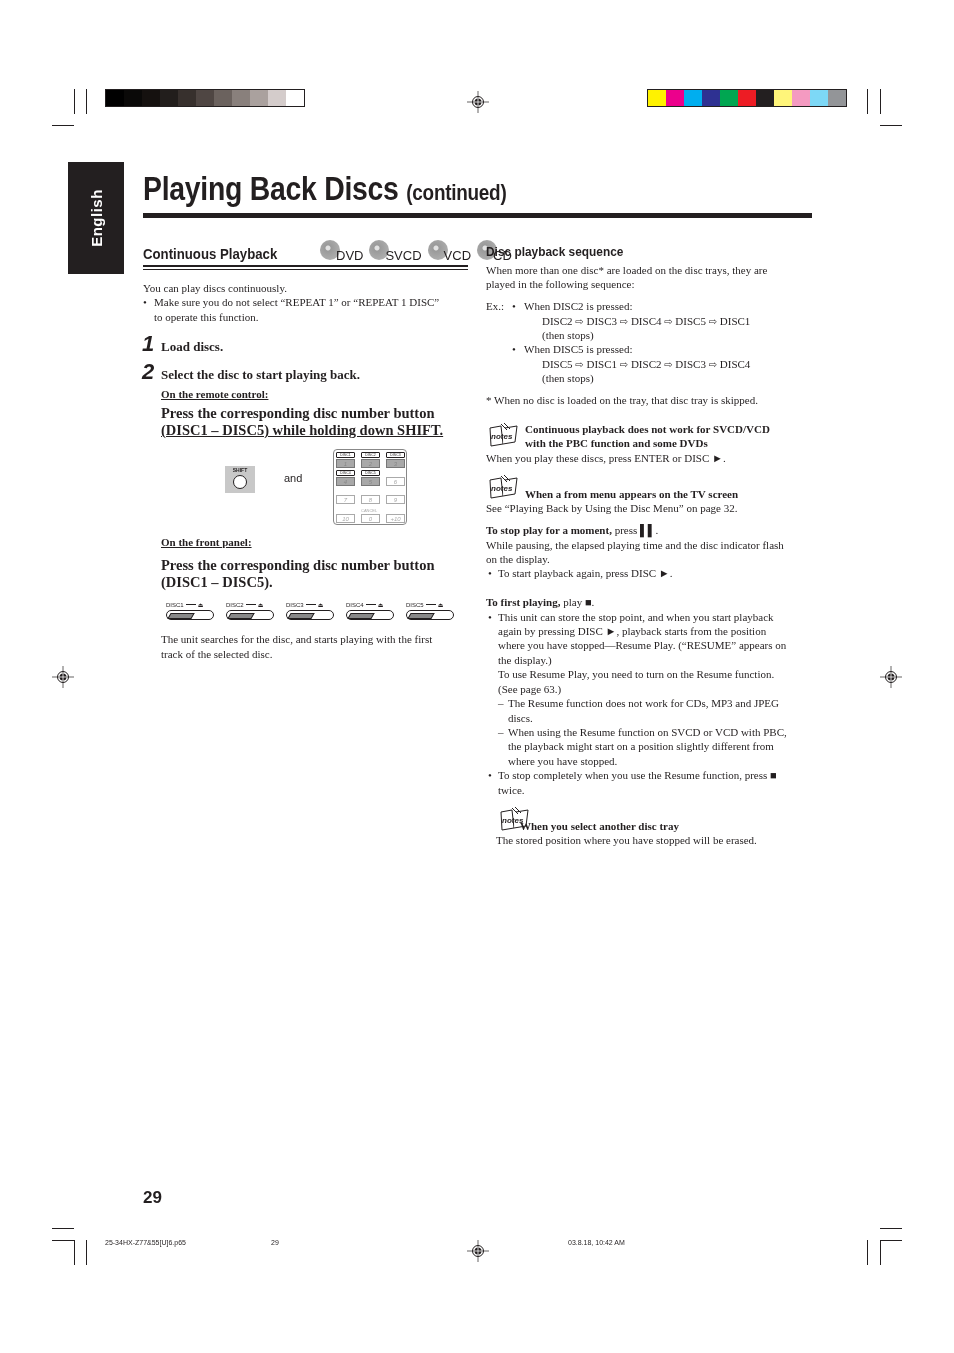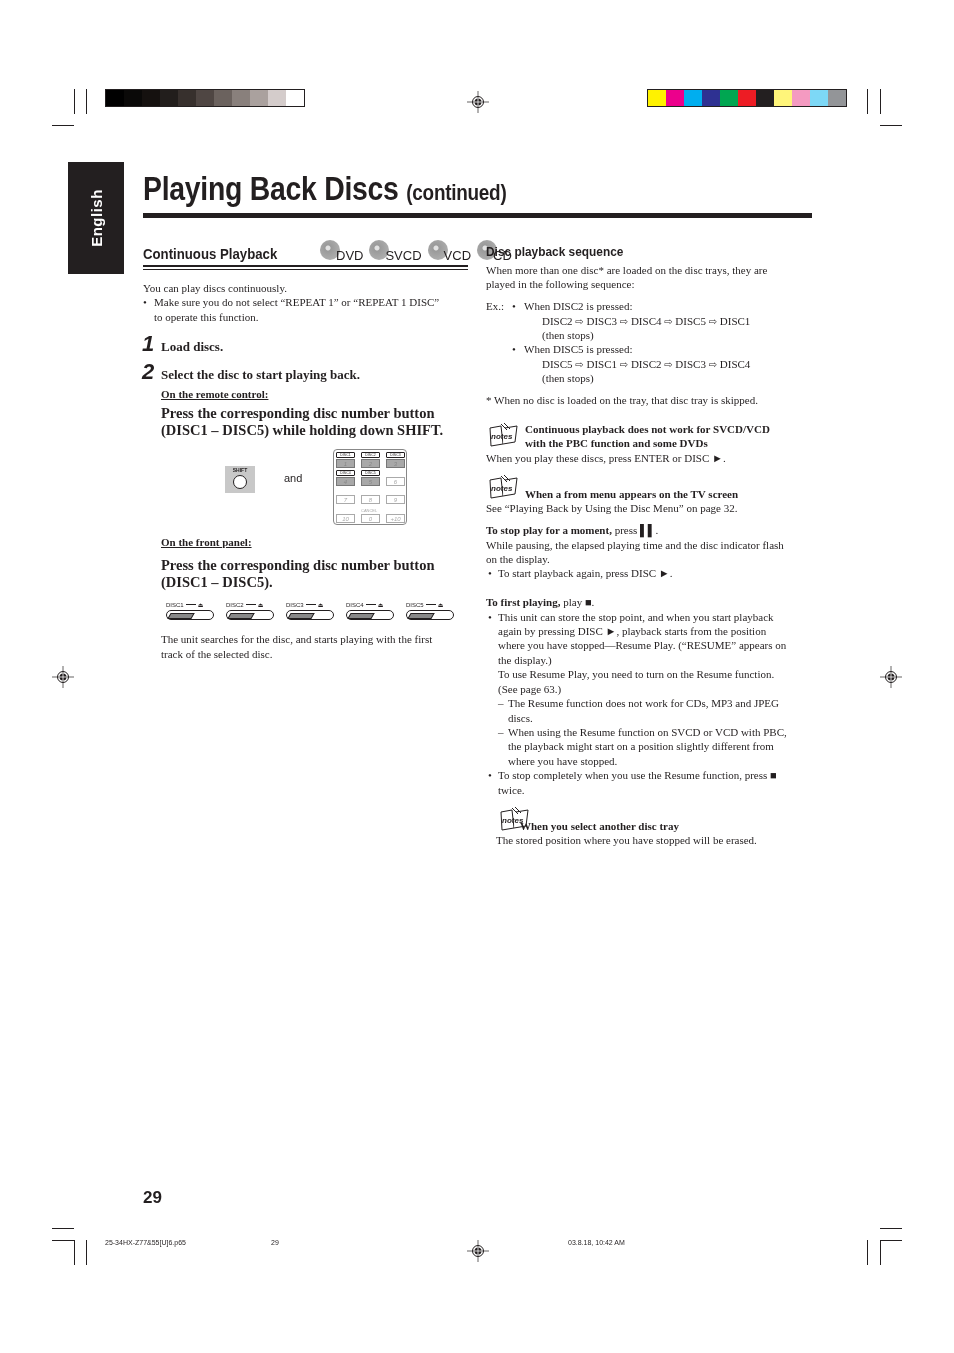--- a/index.html
+++ b/index.html
@@ -172,21 +172,21 @@
 <div class="t" style="left:154px;top:295px;">Make sure you do not select “REPEAT 1” or “REPEAT 1 DISC”</div>
 <div class="t" style="left:154px;top:310px;">to operate this function.</div>
 
 <div class="step-num" style="left:142px;top:331px;">1</div>
 <div class="step-txt" style="left:161px;top:339px;">Load discs.</div>
 <div class="step-num" style="left:142px;top:359px;">2</div>
 <div class="step-txt" style="left:161px;top:367px;">Select the disc to start playing back.</div>
 
 <div class="ul" style="left:161px;top:388px;">On the remote control:</div>
 <div class="big-b" style="left:161px;top:405px;">Press the corresponding disc number button</div>
-<div class="big-b" style="left:161px;top:422px;">(DISC1 – DISC5) while holding down SHIFT.</div>
+<div class="big-b" style="left:161px;top:422px;text-decoration:underline;">(DISC1 – DISC5) while holding down SHIFT.</div>
 
 <div class="shift-btn">
   <div class="lbl">SHIFT</div>
   <div class="c"></div>
 </div>
 <div class="and">and</div>
 
 <div class="keypad">
   <div class="ktag" style="left:2px;top:2px;">DISC1</div>
   <div class="ktag" style="left:27px;top:2px;">DISC2</div>

